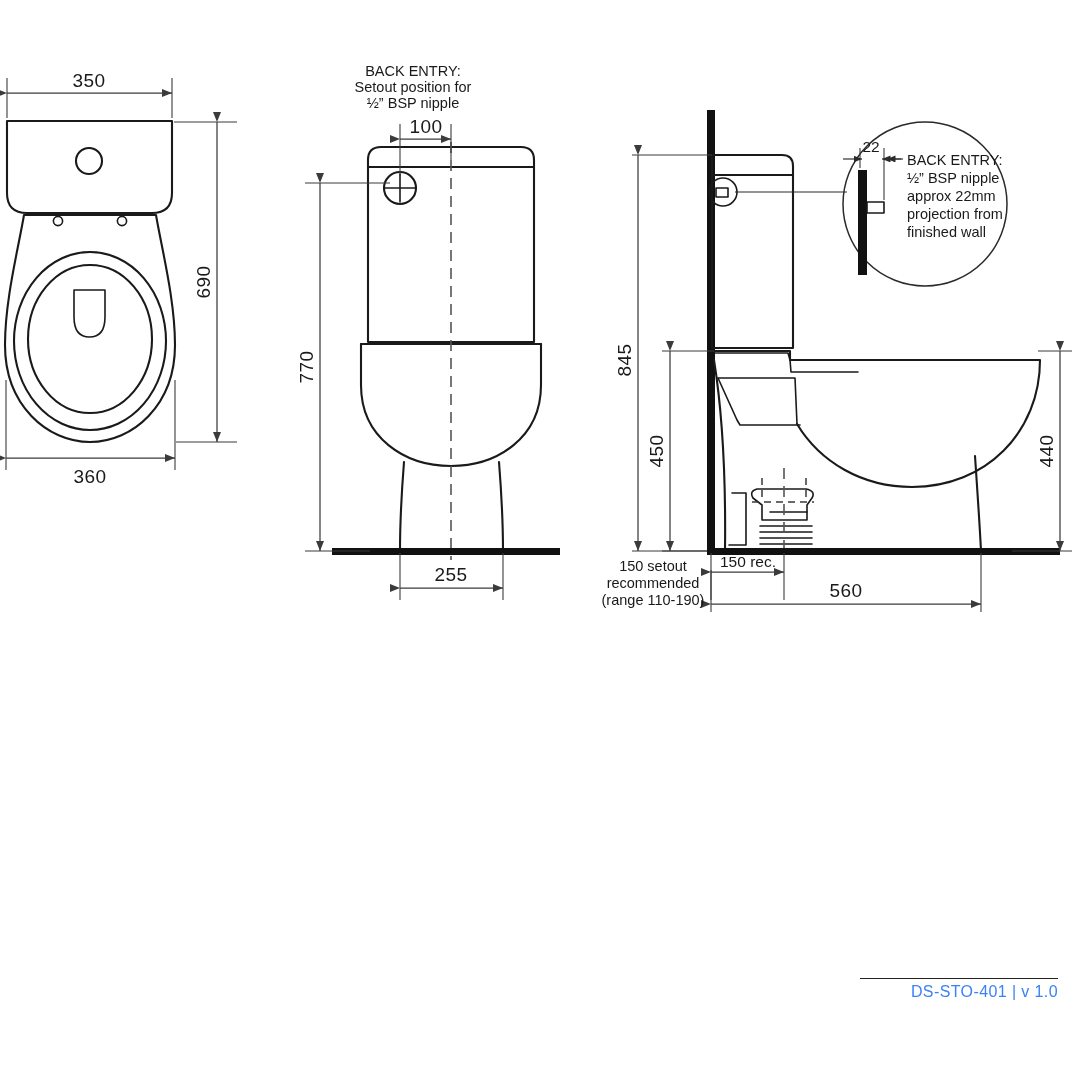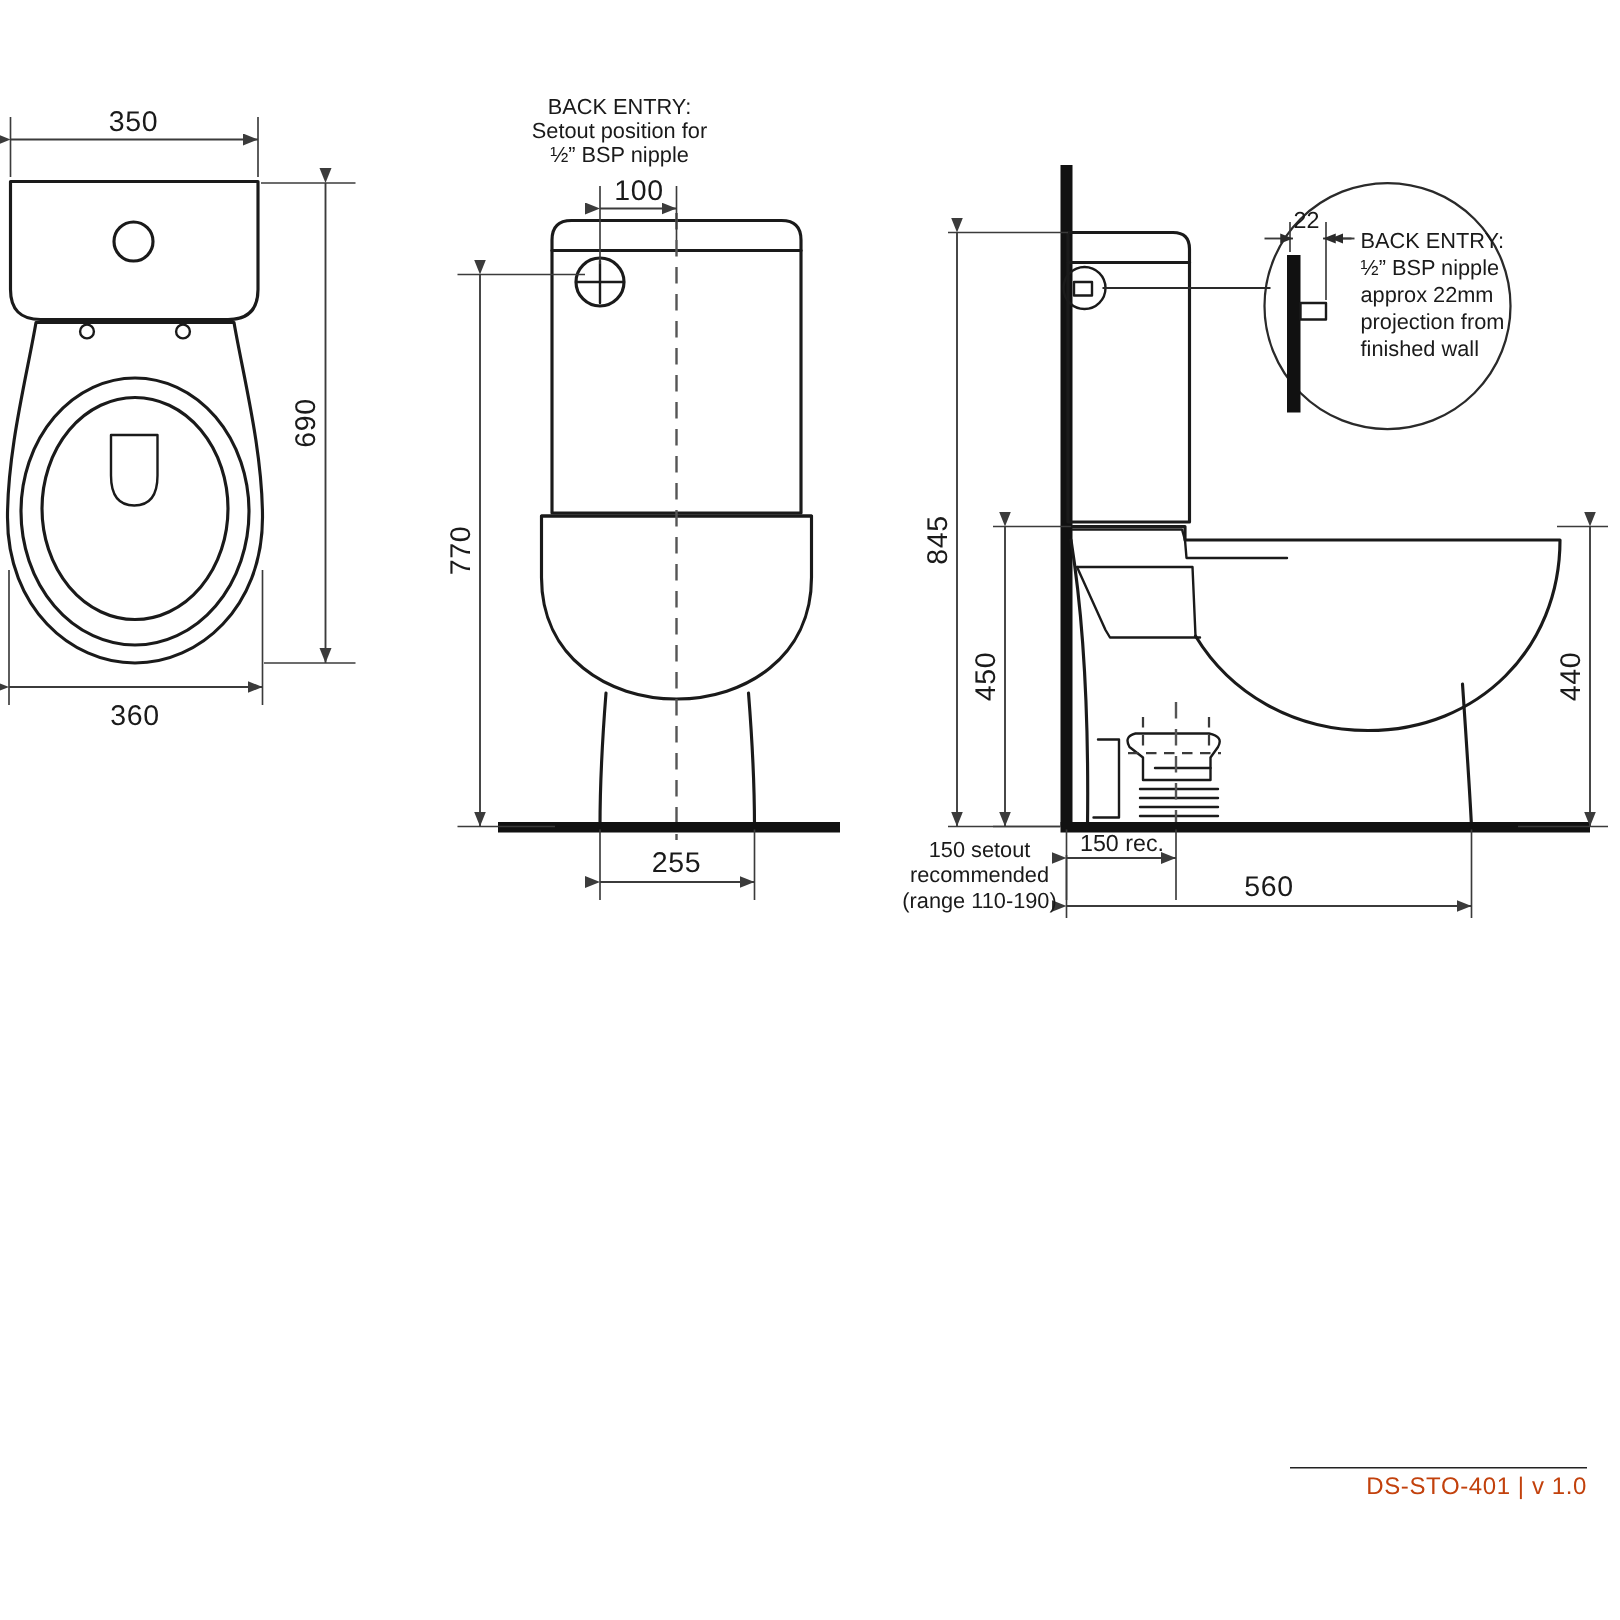--- a/index.html
+++ b/index.html
@@ -73,21 +73,21 @@
     color: #111;
     font-weight: 300;
     white-space: nowrap;
   }
   #footer-code {
     position: absolute;
     right: 22px;
     top: 983px;
     font-family: "Liberation Sans", sans-serif;
     font-size: 16px;
-    color: #c2410c;
+    color: #3b82f6;
     letter-spacing: 0.4px;
     white-space: nowrap;
   }
   #footer-rule {
     position: absolute;
     right: 22px;
     top: 978px;
     width: 198px;
     height: 1px;
     background: #222;

